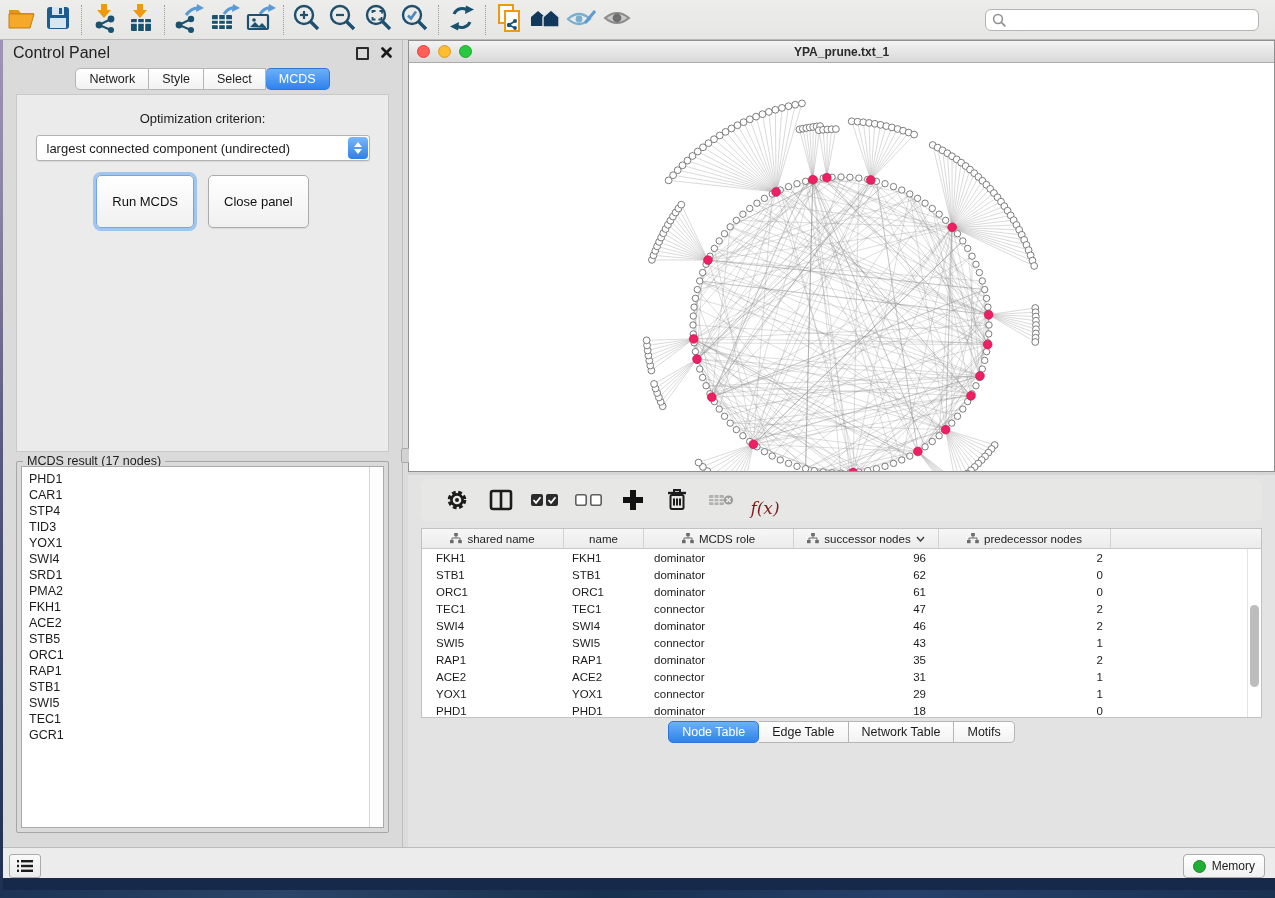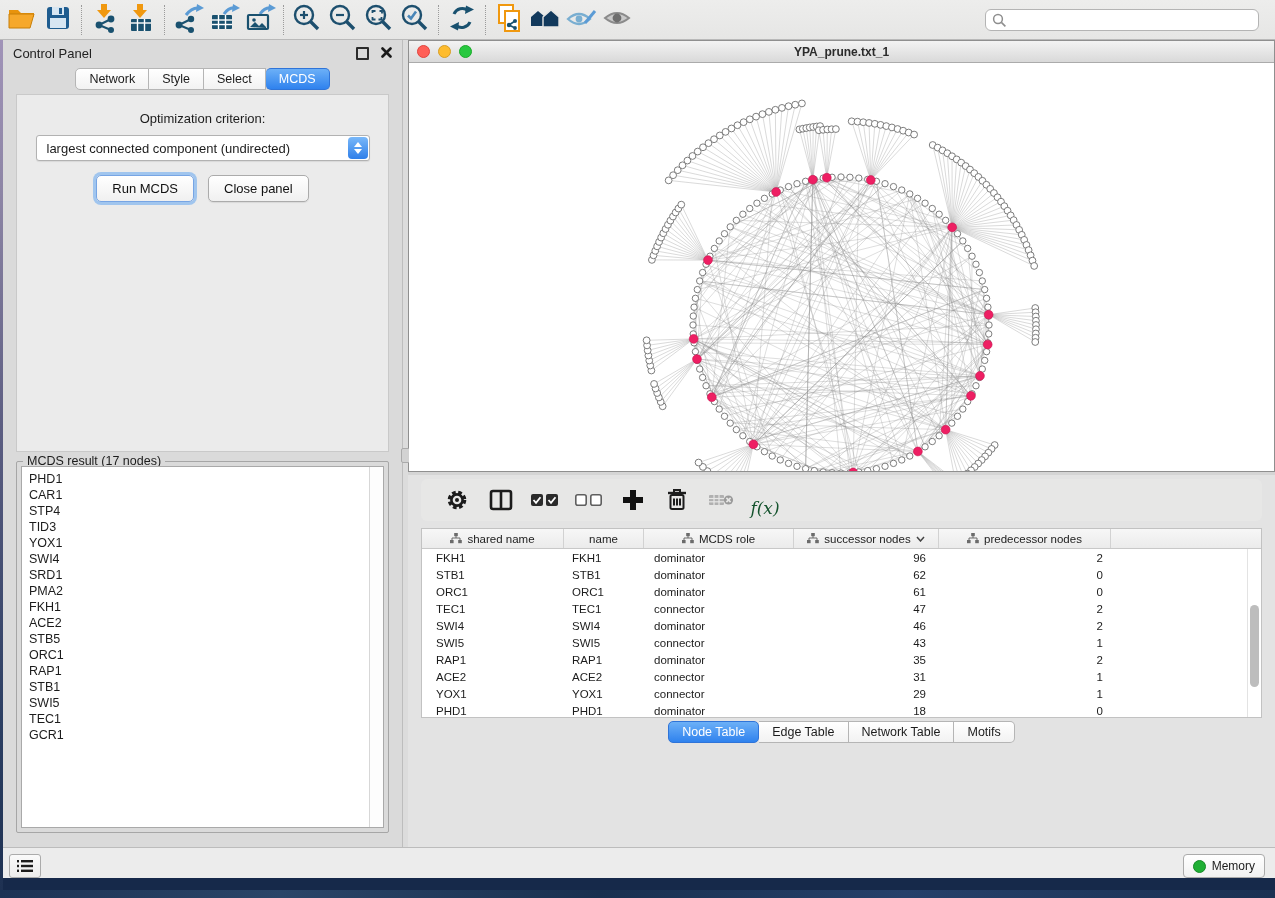--- a/index.html
+++ b/index.html
@@ -20,40 +20,40 @@
   
   .desktop-bottom{position:absolute;left:0;right:0;bottom:0;height:8px;
     background:linear-gradient(90deg,#1c3355,#2a4568 22%,#18304f 47%,#25406a 71%,#1a3152);}
   .desktop-left{position:absolute;left:0;top:40px;bottom:8px;width:3px;
     background:linear-gradient(#a093b8,#8d85a5 18%,#5d5e82 45%,#2c3f63 80%,#1e3152);}
   
   .main{position:absolute;left:3px;top:40px;right:0;bottom:38px;display:flex;}
   
   .control-panel{width:400px;background:#dadada;display:flex;flex-direction:column;box-sizing:border-box;border-right:1px solid #bdbdbd;}
   .cp-header{height:26px;display:flex;align-items:center;padding:0 10px;}
-  .panel-title{font-size:13px;color:#222;}
+  .panel-title{font-size:16px;color:#222;}
   .panel-winbtns{margin-left:auto;display:flex;align-items:center;gap:12px;}
   .float-box{width:9px;height:9px;border:2px solid #2b2b2b;border-radius:1px;}
   .tabs-row{display:flex;justify-content:center;margin-top:2px;}
   .tab{background:linear-gradient(#ffffff,#f2f2f2);border:1px solid #b5b5b5;border-left-width:0;
     padding:3px 13px;font-size:12.5px;color:#1c1c1c;}
   .tab:first-child{border-left-width:1px;border-radius:5px 0 0 5px;}
   .tab:last-child{border-radius:0 5px 5px 0;}
   .tab.active{background:linear-gradient(#6cb0f7,#2f82ee);color:#fff;border-color:#2f74d8;border-radius:5px;}
   .cp-content{margin:4px 13px 0 13px;height:356px;background:#ebebeb;border:1px solid #c9c9c9;
     display:flex;flex-direction:column;align-items:center;}
   .opt-label{margin-top:16px;font-size:13px;}
   .mac-select{margin-top:9px;width:332px;height:24px;background:#fff;border:1px solid #b2b2b2;border-radius:3px;
     position:relative;display:flex;align-items:center;box-shadow:0 1px 1px rgba(0,0,0,.08);}
   .mac-select .sel-text{font-size:13px;padding-left:10px;}
   .sel-stepper{position:absolute;right:1px;top:1px;bottom:1px;width:20px;border-radius:4px;
     background:linear-gradient(#79b8f9,#2f7fe9);display:flex;flex-direction:column;align-items:center;justify-content:center;gap:2px;}
   .btn-row{display:flex;gap:14px;margin-top:14px;}
   .mac-btn{background:linear-gradient(#ffffff,#f0f0f0);border:1px solid #ababab;border-radius:5px;
-    padding:5px 15px;font-size:13px;color:#111;box-shadow:0 1px 1px rgba(0,0,0,.08);}
+    padding:18px 15px;font-size:13px;color:#111;box-shadow:0 1px 1px rgba(0,0,0,.08);}
   .mac-btn.focused{border-color:#77a5e4;box-shadow:0 0 0 3px rgba(98,165,240,.55);}
   .mcds-fieldset{margin:9px 13px 0 13px;height:372px;border:1px solid #a6a6a6;border-radius:2px;
     padding:12px;position:relative;box-sizing:border-box;background:#dadada;}
   .mcds-legend{position:absolute;top:-8px;left:6px;background:#dadada;font-size:12.5px;padding:0 4px;}
   .mcds-listbox{position:absolute;inset:4px;background:#fff;border:1px solid #a9a9a9;display:flex;}
   .mcds-list{flex:1;padding-top:4px;overflow:hidden;}
   .mcds-item{font-size:12.5px;line-height:16px;padding-left:7px;}
   .mcds-vtrack{width:13px;border-left:1px solid #d7d7d7;background:#fdfdfd;}
   
   .vsplitter{width:5px;background:#dcdcdc;position:relative;}
@@ -72,21 +72,21 @@
   .net-canvas{flex:1;position:relative;background:#fff;overflow:hidden;}
   .net-canvas svg{position:absolute;left:0;top:0;}
   
   .hsplitter{height:3px;background:#d5d5d5;}
   
   .table-panel{flex:1;background:#e3e3e3;display:flex;flex-direction:column;min-height:0;}
   .tp-header{height:24px;display:flex;align-items:center;padding:0 12px;}
   .tp-toolbar{margin:4px 13px 0 13px;height:42px;background:#e7e7e6;border-radius:6px;
     display:flex;align-items:center;gap:0;padding-left:14px;}
   .tpi{width:44px;display:flex;align-items:center;justify-content:center;}
-  .fx-label{font:italic 17px "DejaVu Serif","Liberation Serif",serif;color:#14532d;margin-top:16px;}
+  .fx-label{font:italic 17px "DejaVu Serif","Liberation Serif",serif;color:#7f1d1d;margin-top:16px;}
   
   .ntable{margin:7px 13px 0 13px;background:#fff;border:1px solid #c2c2c2;display:flex;flex-direction:column;height:190px;box-sizing:border-box;}
   .thead{display:flex;height:19px;background:linear-gradient(#f7f7f7,#ebebeb);border-bottom:1px solid #c8c8c8;flex:none;}
   .th{display:flex;align-items:center;justify-content:center;gap:5px;font-size:11.5px;color:#222;
     border-right:1px solid #d2d2d2;box-sizing:border-box;position:relative;}
   .tbody-wrap{flex:1;display:flex;min-height:0;}
   .tbody{flex:1;overflow:hidden;}
   .trow{display:flex;height:17px;align-items:center;}
   .tcell{font-size:11.5px;box-sizing:border-box;white-space:nowrap;overflow:hidden;}
   .c0{width:142px;padding-left:14px;}

